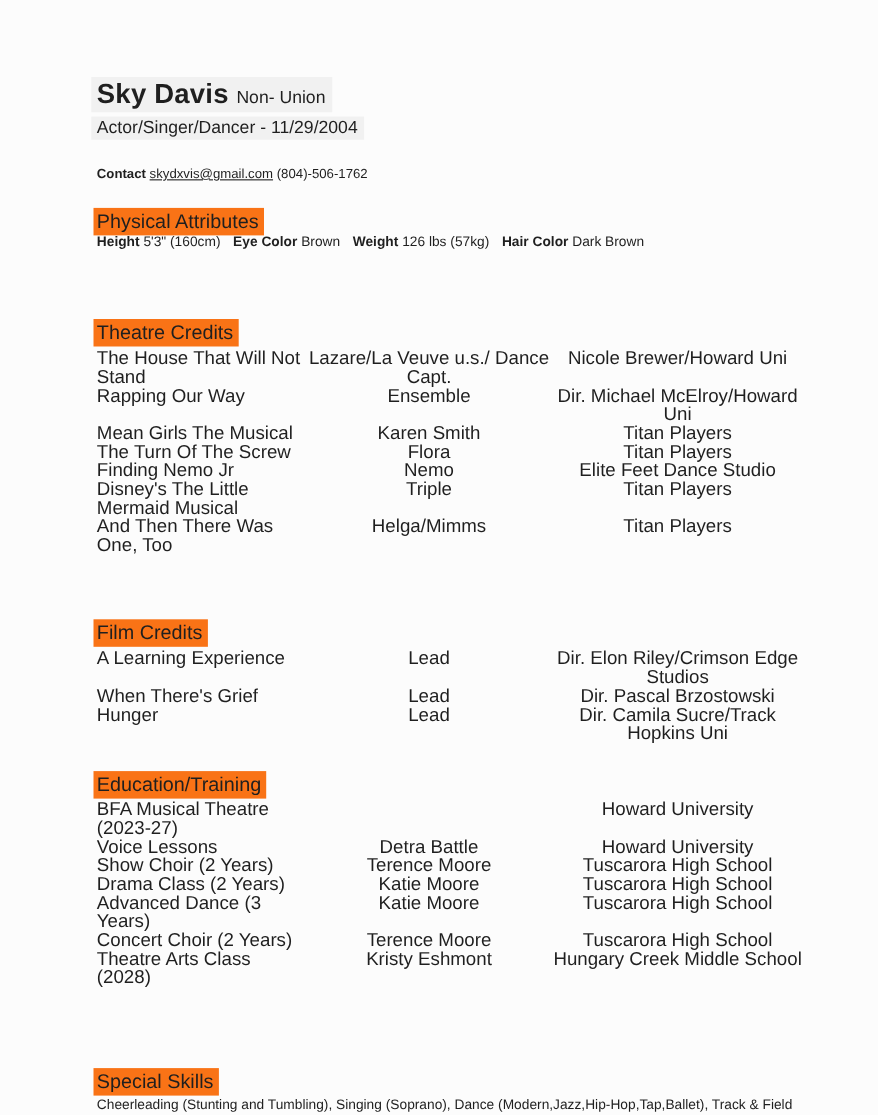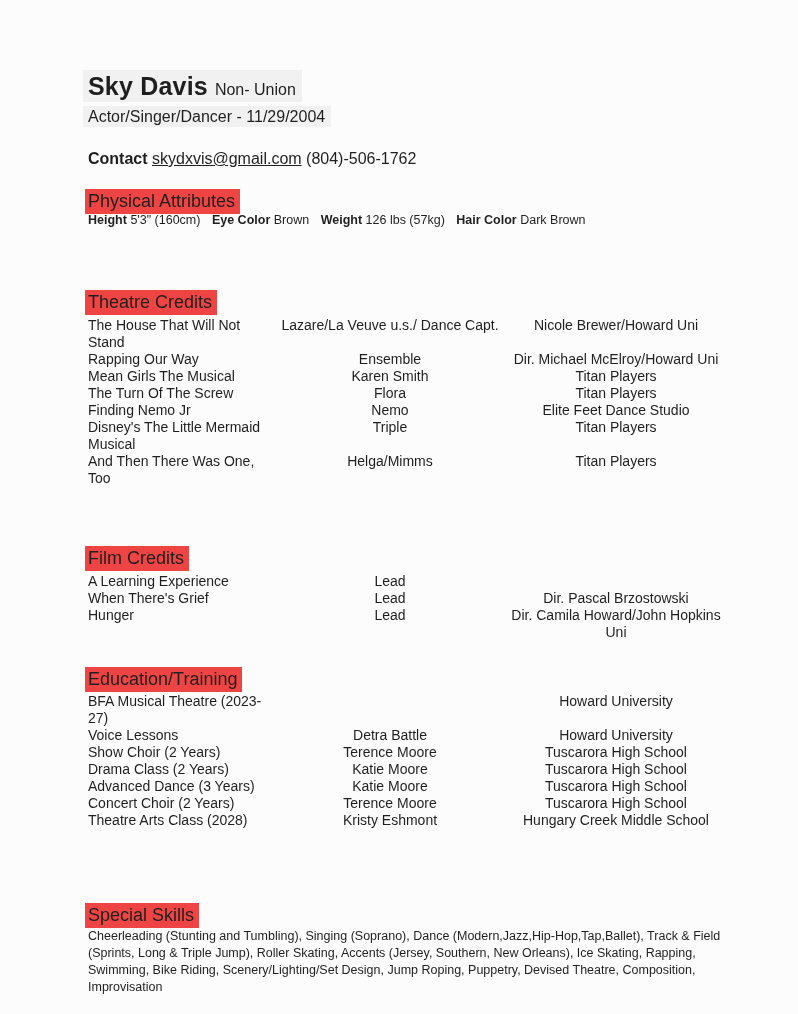--- a/index.html
+++ b/index.html
@@ -9,49 +9,49 @@
     color: #1f1f1f;
     font-family: "Liberation Sans", "DejaVu Sans", sans-serif;
     overflow: hidden;
   }
   .page {
     width: 798px;
     height: 1014px;
     padding: 71px 60px 0 88px;
   }
   .hl-light { background: #f1f1f1; padding: 2px 6px 2px 5px; margin-left: -5px; }
-  .hl-gray  { background: #ef4444; padding: 2px 5px 3px 3px; margin-left: -3px; }
+  .hl-gray  { background: #f97316; padding: 2px 5px 3px 3px; margin-left: -3px; }
 
   .name-line { font-size: 25px; line-height: 31px; white-space: nowrap; }
   .name { font-weight: 700; letter-spacing: 0.2px; }
   .union { font-size: 16px; font-weight: 400; }
 
   .subtitle-line { font-size: 16px; line-height: 24px; white-space: nowrap; }
 
-  .contact-line { margin-top: 20px; font-size: 16px; line-height: 19px; }
+  .contact-line { margin-top: 20px; font-size: 12px; line-height: 19px; }
   .contact-label { font-weight: 700; }
   .email-link { color: inherit; text-decoration: underline; cursor: pointer; }
 
   h2.section-heading { font-size: 18px; font-weight: 400; line-height: 24px; }
   .h-pa      { margin-top: 21px; }
   .h-theatre { margin-top: 62px; }
   .h-film    { margin-top: 59px; }
   .h-edu     { margin-top: 26px; }
   .h-skills  { margin-top: 74px; }
 
   .pa-line { font-size: 12.5px; line-height: 15px; margin-top: 0; white-space: nowrap; }
   .pa-pair { margin-right: 8px; }
   .pa-pair b { font-weight: 700; }
 
   .credit-rows { margin-top: 3px; }
   .credit-rows.edu { margin-top: 2px; }
   .credit-row {
     display: grid;
     grid-template-columns: 190px 224px 228px;
-    font-size: 14px;
+    font-size: 17px;
     line-height: 17px;
   }
   .credit-row .c1 { text-align: left; }
   .credit-row .c2, .credit-row .c3 { text-align: center; }
 
   .skills-text {
     margin-top: 1px;
     width: 634px;
     font-size: 12.5px;
     line-height: 17px;
@@ -135,32 +135,33 @@
         <span class="c3">Titan Players</span>
       </div>
     </div>
 
   <h2 class="section-heading h-film"><span class="hl-gray">Film Credits</span></h2>
   <div class="credit-rows">
 
       <div class="credit-row">
         <span class="c1">A Learning Experience</span>
         <span class="c2">Lead</span>
+        <span class="c3">Dir. Elon Riley/Crimson Edge Studios</span>
       </div>
 
       <div class="credit-row">
         <span class="c1">When There's Grief</span>
         <span class="c2">Lead</span>
         <span class="c3">Dir. Pascal Brzostowski</span>
       </div>
 
       <div class="credit-row">
         <span class="c1">Hunger</span>
         <span class="c2">Lead</span>
-        <span class="c3">Dir. Camila Howard/John Hopkins Uni</span>
+        <span class="c3">Dir. Camila Sucre/Track Hopkins Uni</span>
       </div>
     </div>
 
   <h2 class="section-heading h-edu"><span class="hl-gray">Education/Training</span></h2>
   <div class="credit-rows edu">
 
       <div class="credit-row">
         <span class="c1">BFA Musical Theatre (2023-27)</span>
         <span class="c2"></span>
         <span class="c3">Howard University</span>

